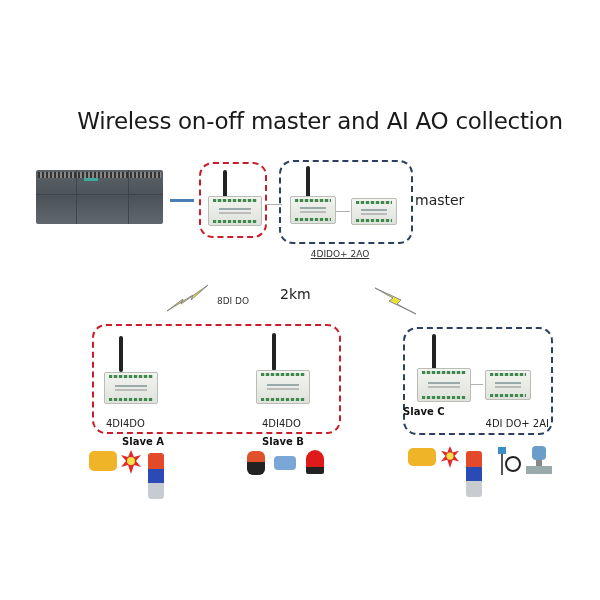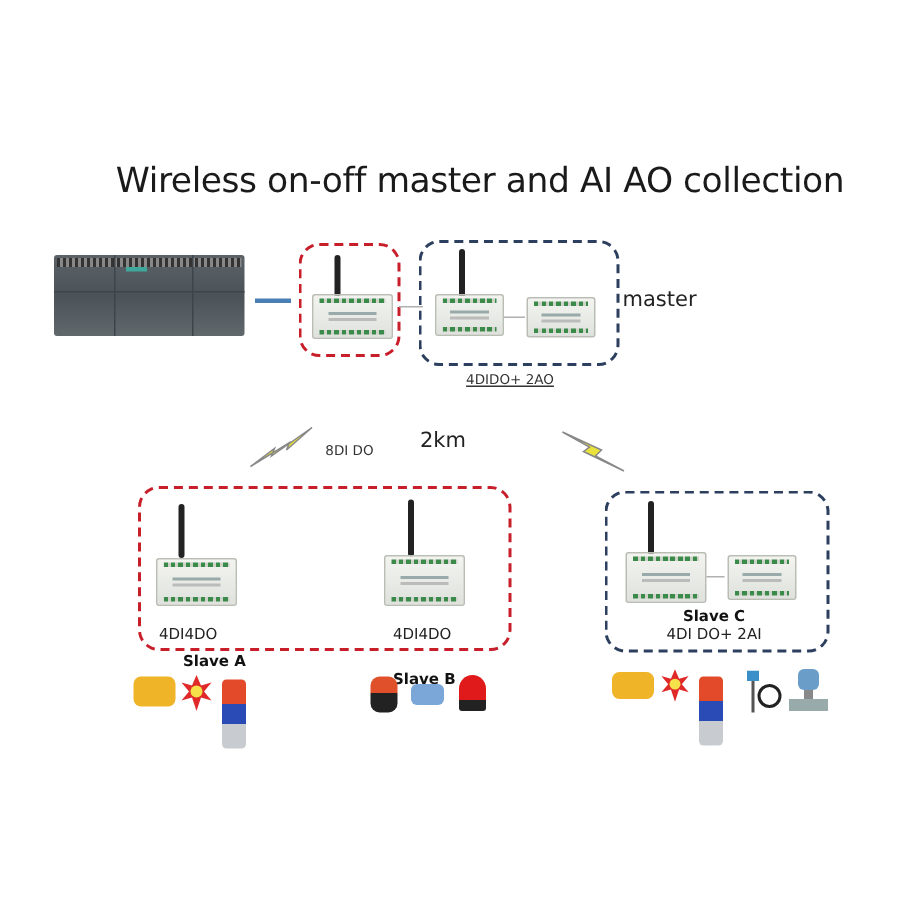--- a/index.html
+++ b/index.html
@@ -3,21 +3,21 @@
 <meta charset="utf-8">
 <style>
   html, body { margin:0; padding:0; background:#ffffff; }
   body { width:600px; height:600px; position:relative; overflow:hidden; font-family:"DejaVu Sans", sans-serif; }
   .abs { position:absolute; }
   .title { left:0; width:600px; top:108px; text-align:center; font-size:23px; color:#1a1a1a; font-family:"DejaVu Sans", sans-serif; letter-spacing:-0.3px; padding-left:40px; box-sizing:border-box; }
   .box-red { border:2.5px dashed #c81e2a; border-radius:14px; }
   .box-blue { border:2.5px dashed #2c3f5e; border-radius:14px; }
   .label-sm { font-size:9px; color:#333; text-align:center; }
   .label-md { font-size:10px; color:#222; }
-  .label-bold { font-size:10px; font-weight:bold; color:#111; text-align:center; }
+  .label-bold { font-size:10px; font-weight:bold; color:#111; text-align:left; }
   .module { background:linear-gradient(#f3f4f0,#dfe2dc); border:1px solid #b9bdb4; border-radius:2px; }
   .module .term { position:absolute; left:4px; right:4px; height:3px; background:repeating-linear-gradient(90deg,#3a8a4a 0 3px,#cfd3ca 3px 5px); }
   .module .t-top { top:2px; } .module .t-bot { bottom:2px; }
   .module .txt { position:absolute; left:20%; right:20%; top:40%; height:2px; background:#9aa; box-shadow:0 4px 0 #bbb; }
   .antenna { background:#222; border-radius:2px; width:4px; }
   .plc { background:linear-gradient(#5b6368,#4b5358 50%,#60686c); border-radius:2px; }
   .link { background:#b0b0b0; height:1px; }
 </style>
 </head>
 <body>
@@ -77,21 +77,21 @@
 <div class="abs label-md" style="left:106px;top:418px;">4DI4DO</div>
 <div class="abs antenna" style="left:272px;top:333px;height:38px;"></div>
 <div class="abs module" style="left:256px;top:370px;width:52px;height:32px;">
     <div class="term t-top"></div>
     <div class="txt"></div>
     <div class="term t-bot"></div>
   </div>
 <div class="abs label-md" style="left:262px;top:418px;">4DI4DO</div>
 
 <div class="abs label-bold" style="left:122px;top:436px;">Slave A</div>
-<div class="abs label-bold" style="left:262px;top:436px;margin-top:12px;">Slave B</div>
+<div class="abs label-bold" style="left:262px;top:436px;">Slave B</div>
 
 <div class="abs" style="left:89px;top:451px;width:28px;height:20px;background:#f0b428;border-radius:5px;"></div>
 <svg class="abs" style="left:120px;top:450px;" width="22" height="24" viewBox="0 0 22 24">
     <polygon points="11,0 14,7 21,5 16,11 21,17 14,15 11,24 8,15 1,17 6,11 1,5 8,7" fill="#e02a2a"></polygon>
     <circle cx="11" cy="11" r="4" fill="#f5e14a"></circle>
   </svg>
 <div class="abs" style="left:148px;top:453px;width:16px;height:46px;border-radius:3px;background:linear-gradient(#e24a2a 0 35%,#2a4ab5 35% 65%,#c8ccd0 65%);"></div>
 
 <div class="abs" style="left:247px;top:451px;width:18px;height:24px;border-radius:6px;background:linear-gradient(#e0502a 0 45%,#222 45%);"></div>
 <div class="abs" style="left:274px;top:456px;width:22px;height:14px;border-radius:4px;background:#7aa6d8;"></div>
@@ -104,21 +104,21 @@
     <div class="txt"></div>
     <div class="term t-bot"></div>
   </div>
 <div class="abs link" style="left:471px;top:384px;width:12px;"></div>
 <div class="abs module" style="left:485px;top:370px;width:44px;height:28px;">
     <div class="term t-top"></div>
     <div class="txt"></div>
     <div class="term t-bot"></div>
   </div>
 <div class="abs label-bold" style="left:403px;top:406px;width:146px;">Slave C</div>
-<div class="abs label-md" style="left:403px;top:418px;width:146px;text-align:center;font-size:10px;">4DI DO+ 2AI</div>
+<div class="abs label-md" style="left:403px;top:418px;width:146px;text-align:right;font-size:10px;">4DI DO+ 2AI</div>
 
 <div class="abs" style="left:408px;top:448px;width:28px;height:18px;background:#f0b428;border-radius:5px;"></div>
 <svg class="abs" style="left:440px;top:446px;" width="20" height="22" viewBox="0 0 22 24">
     <polygon points="11,0 14,7 21,5 16,11 21,17 14,15 11,24 8,15 1,17 6,11 1,5 8,7" fill="#e02a2a"></polygon>
     <circle cx="11" cy="11" r="4" fill="#f5e14a"></circle>
   </svg>
 <div class="abs" style="left:466px;top:451px;width:16px;height:46px;border-radius:3px;background:linear-gradient(#e24a2a 0 35%,#2a4ab5 35% 65%,#c8ccd0 65%);"></div>
 <svg class="abs" style="left:496px;top:447px;" width="26" height="30" viewBox="0 0 26 30">
     <rect x="2" y="0" width="8" height="7" fill="#3a8fc8"></rect>
     <line x1="6" y1="7" x2="6" y2="28" stroke="#555" stroke-width="2"></line>

